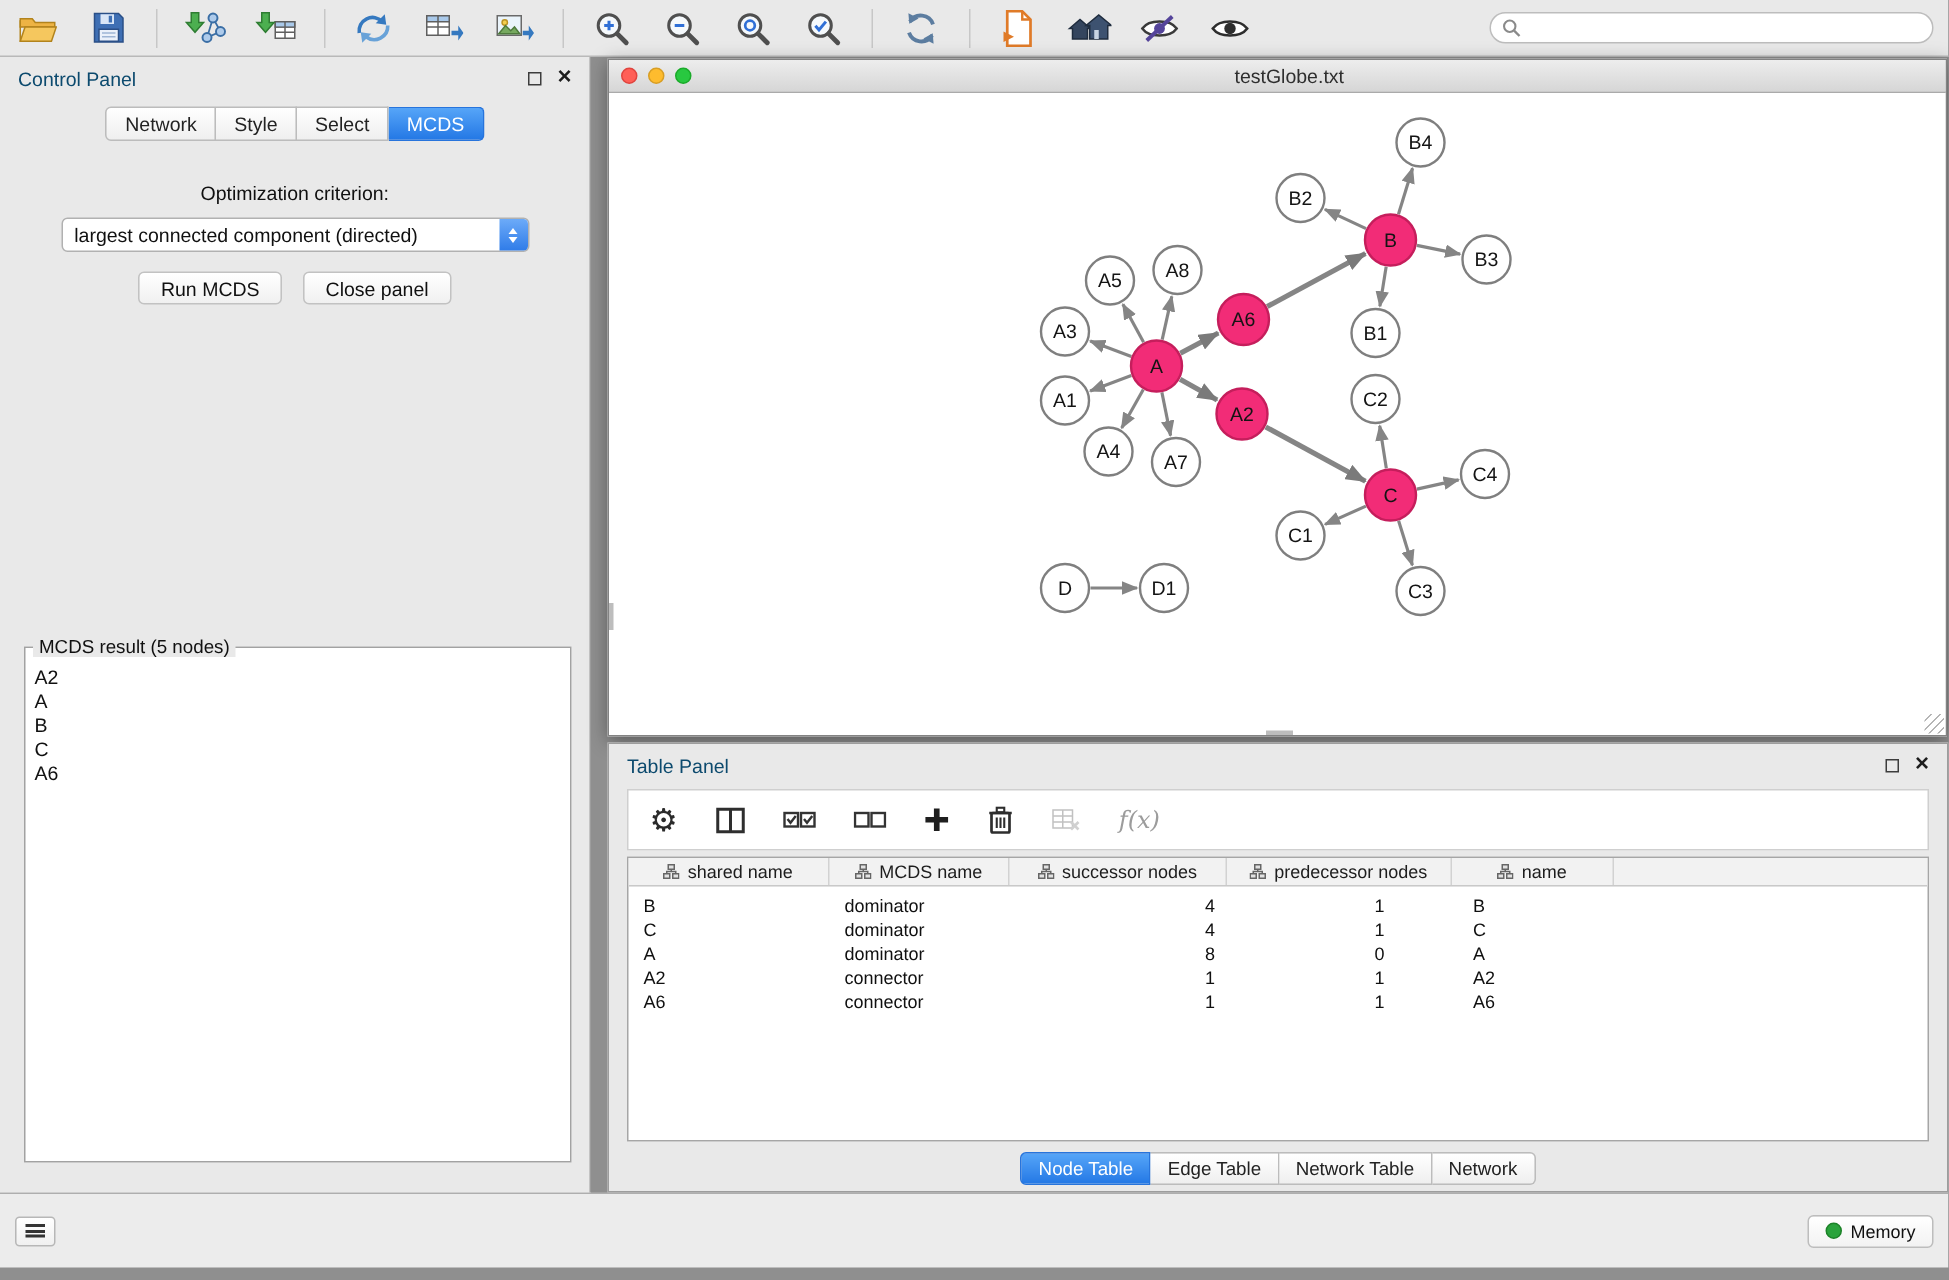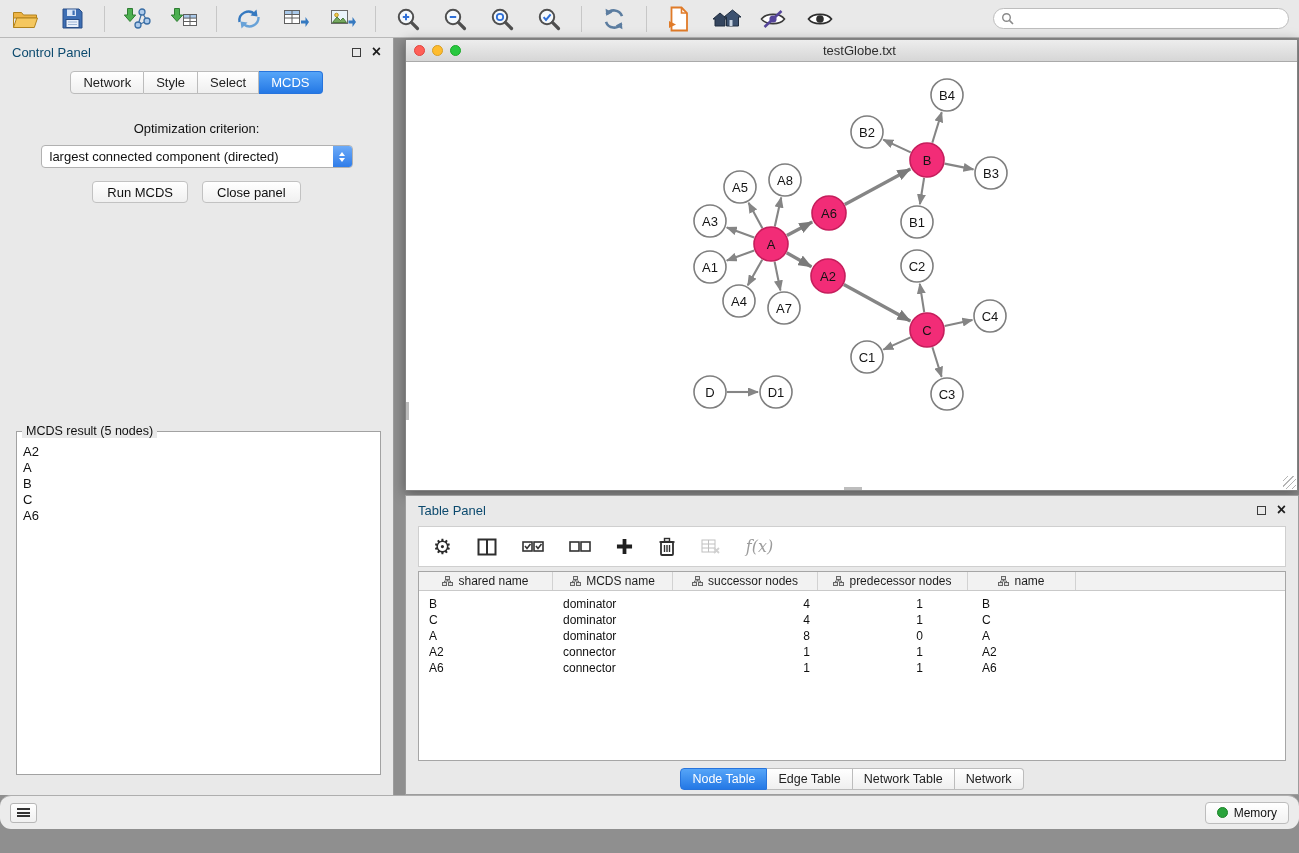--- a/index.html
+++ b/index.html
@@ -81,21 +81,21 @@
   .tr { display:flex; height:16px; align-items:center; }
   .td { font-size:12px; color:#101010; flex:0 0 auto; white-space:nowrap; overflow:hidden; }
   .td0, .td1 { padding-left:10px; }
   .td2 { text-align:right; padding-right:8px; }
   .td3 { text-align:right; padding-right:45px; }
   .td4 { padding-left:14px; }
   .tp-tabs { display:flex; justify-content:center; margin-top:7px; }
   .tp-tabs .seg-tab { font-size:12.5px; padding:3px 11px; }
 
   
-  .statusbar { height:34px; background:#ececec; border-top:1px solid #aeaeae; display:flex; align-items:center; padding:0 10px;border-radius:11px; }
+  .statusbar { height:50px; background:#ececec; border-top:1px solid #aeaeae; display:flex; align-items:center; padding:0 10px; }
   .menu-btn { width:27px; height:20px; background:linear-gradient(#ffffff,#f0f0f0); border:1px solid #b7b7b7; border-radius:3px; display:flex; align-items:center; justify-content:center; cursor:pointer; }
   .hamburger { width:13px; height:9px; border-top:2px solid #333; border-bottom:2px solid #333; position:relative; }
   .hamburger::after { content:''; position:absolute; left:0; top:1.5px; width:100%; height:2px; background:#333; }
   .memory-btn { margin-left:auto; height:22px; border:1px solid #bdbdbd; border-radius:4px; background:linear-gradient(#ffffff,#f2f2f2); display:flex; align-items:center; gap:6px; padding:0 11px; font-size:12px; color:#101010; cursor:pointer; }
   .mem-dot { width:11px; height:11px; border-radius:50%; background:#2aa33c; border:1px solid #1d8329; display:inline-block; }
 </style>
 </head>
 <body>
 
 <div class="app">

